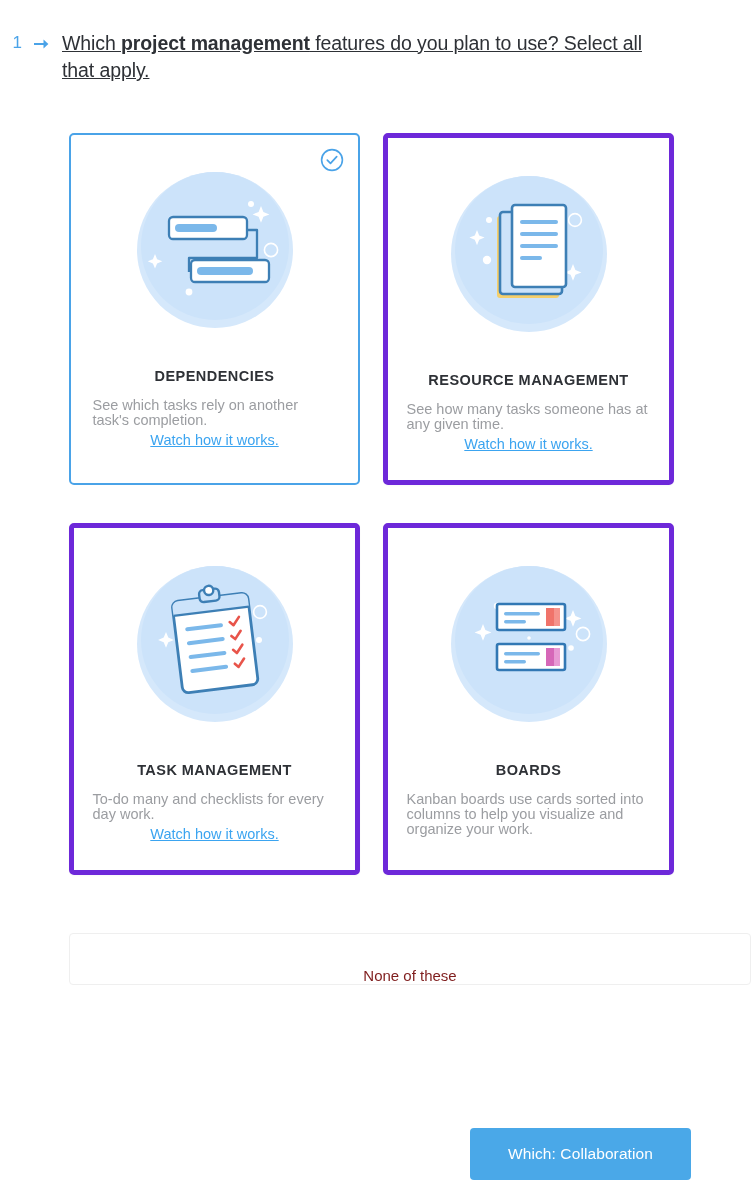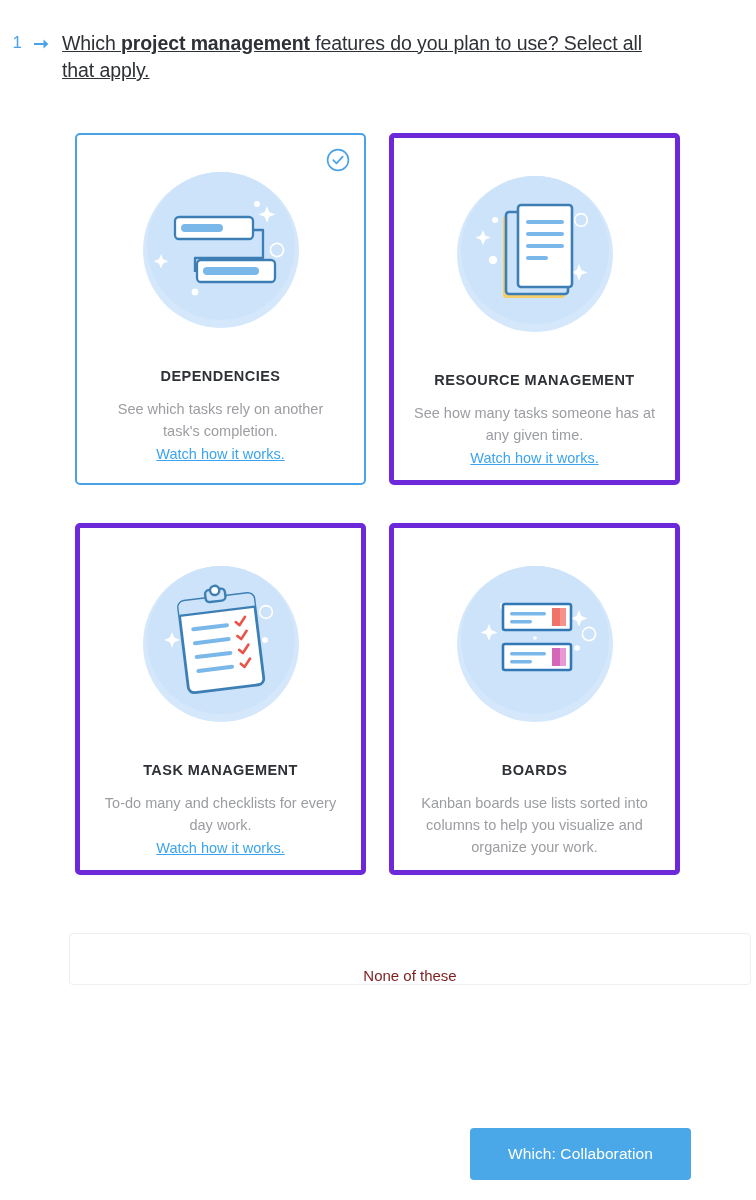--- a/index.html
+++ b/index.html
@@ -47,21 +47,21 @@
     font-weight: 400;
     max-width: 580px;
     letter-spacing: -0.1px;
     text-decoration: underline;
   }
   .q-text b { font-weight: 700; }
 
   
   .grid {
     position: absolute;
-    left: 75px;
+    left: 69px;
     top: 133px;
     width: 622px;
     display: flex;
     flex-wrap: wrap;
     gap: 38px 23px;
   }
   .card {
     width: 291px;
     height: 352px;
     box-sizing: border-box;
@@ -98,23 +98,23 @@
     margin-top: 36px;
     font-size: 14.5px;
     font-weight: 700;
     letter-spacing: 0.45px;
     color: #2e3136;
     text-align: center;
   }
   .card-desc {
     margin-top: 14px;
     font-size: 14.5px;
-    line-height: 22px;
+    line-height: 15px;
     color: #9b9da1;
-    text-align: center;
+    text-align: left;
     width: 244px;
   }
   .card-link {
     margin-top: 2px;
     font-size: 14.5px;
     line-height: 21px;
     color: #3ba4f0;
     text-decoration: underline;
     cursor: pointer;
     text-align: center;
@@ -295,21 +295,21 @@
 
         <rect x="50" y="82" width="68" height="26" rx="2" fill="#ffffff" stroke="#3278b4" stroke-width="2.6"></rect>
         <rect x="57" y="90" width="36" height="3.4" rx="1.7" fill="#7bb8ea"></rect>
         <rect x="57" y="98" width="22" height="3.4" rx="1.7" fill="#7bb8ea"></rect>
         <rect x="99" y="86" width="14" height="18" fill="#d667b8"></rect>
         <rect x="107" y="86" width="6" height="18" fill="#e89ad4"></rect>
       </svg>
     </div>
 
     <div class="card-title">BOARDS</div>
-    <div class="card-desc">Kanban boards use lists sorted into columns to help you visualize and organize your work.</div>
+    <div class="card-desc">Kanban boards use cards sorted into columns to help you visualize and organize your work.</div>
   </div>
 
 </div>
 
 <div class="none-box">
   <span>None of these</span>
 </div>
 
 <button class="next-btn">Which: Collaboration</button>
 

